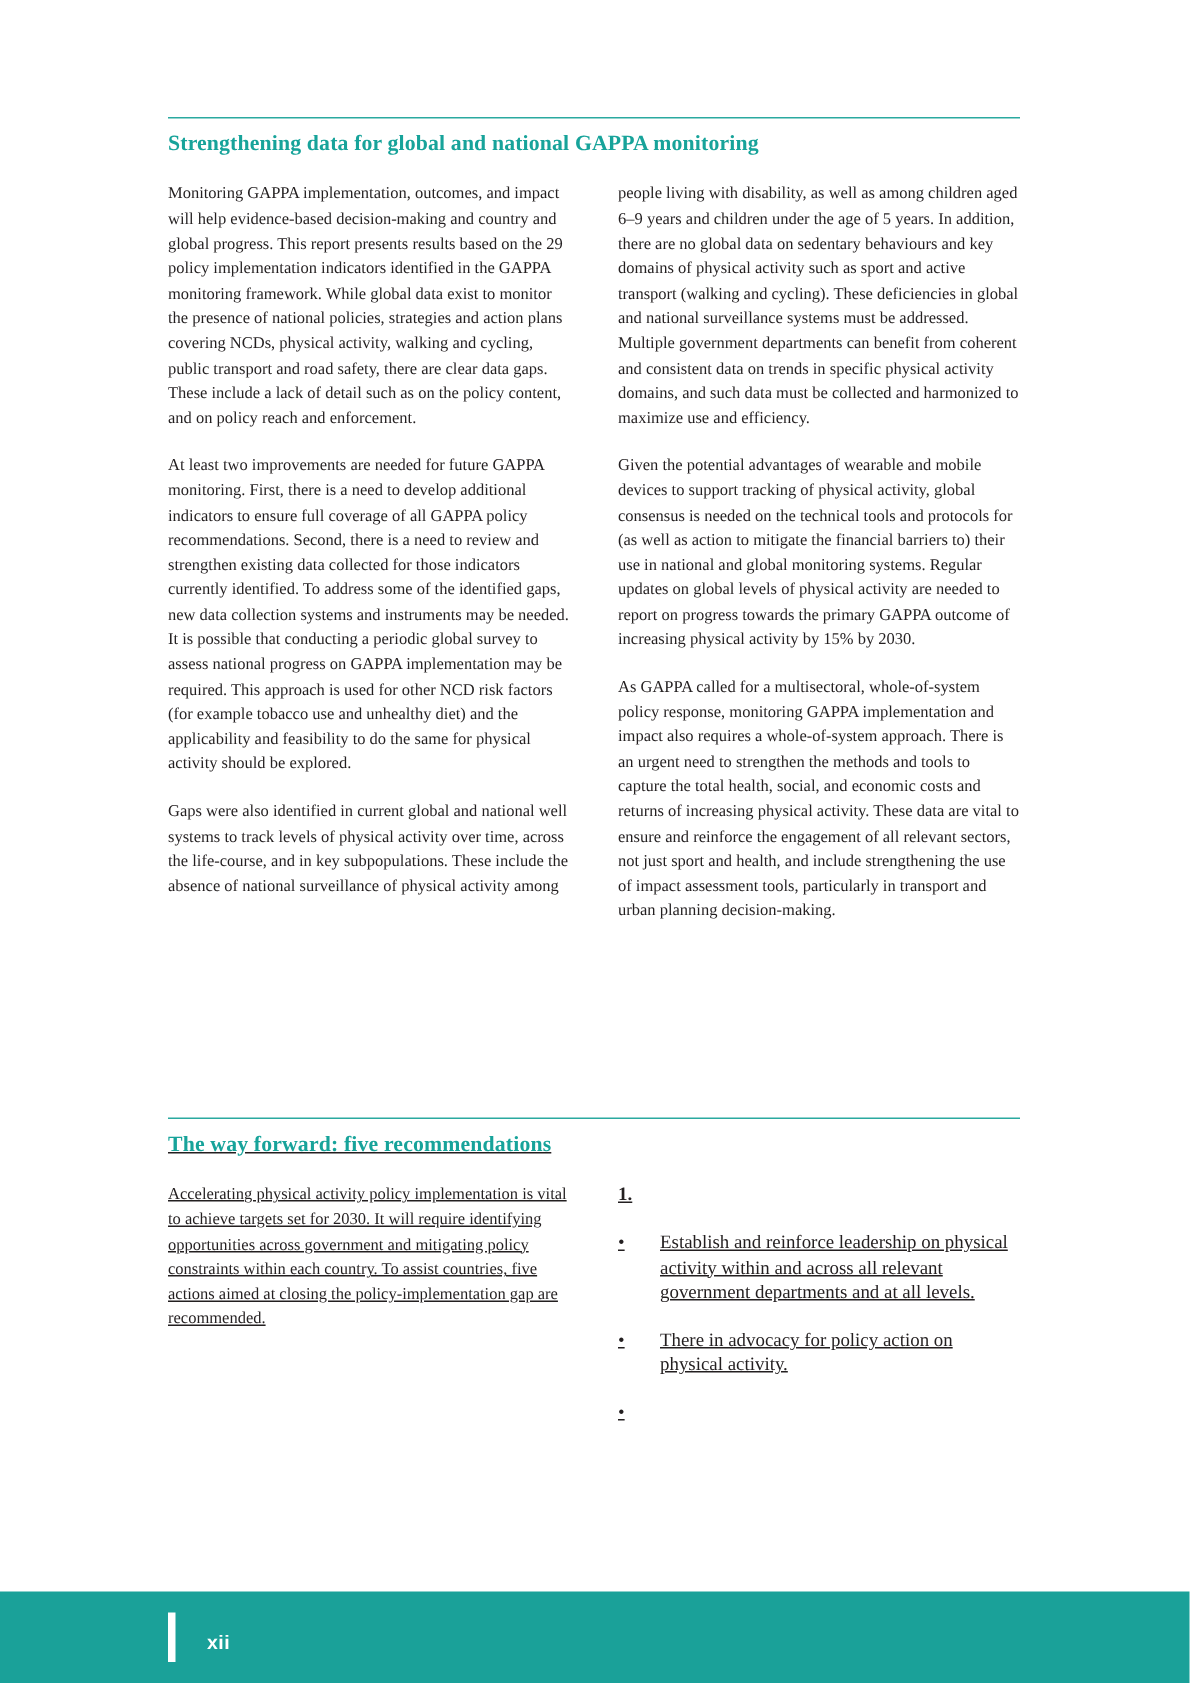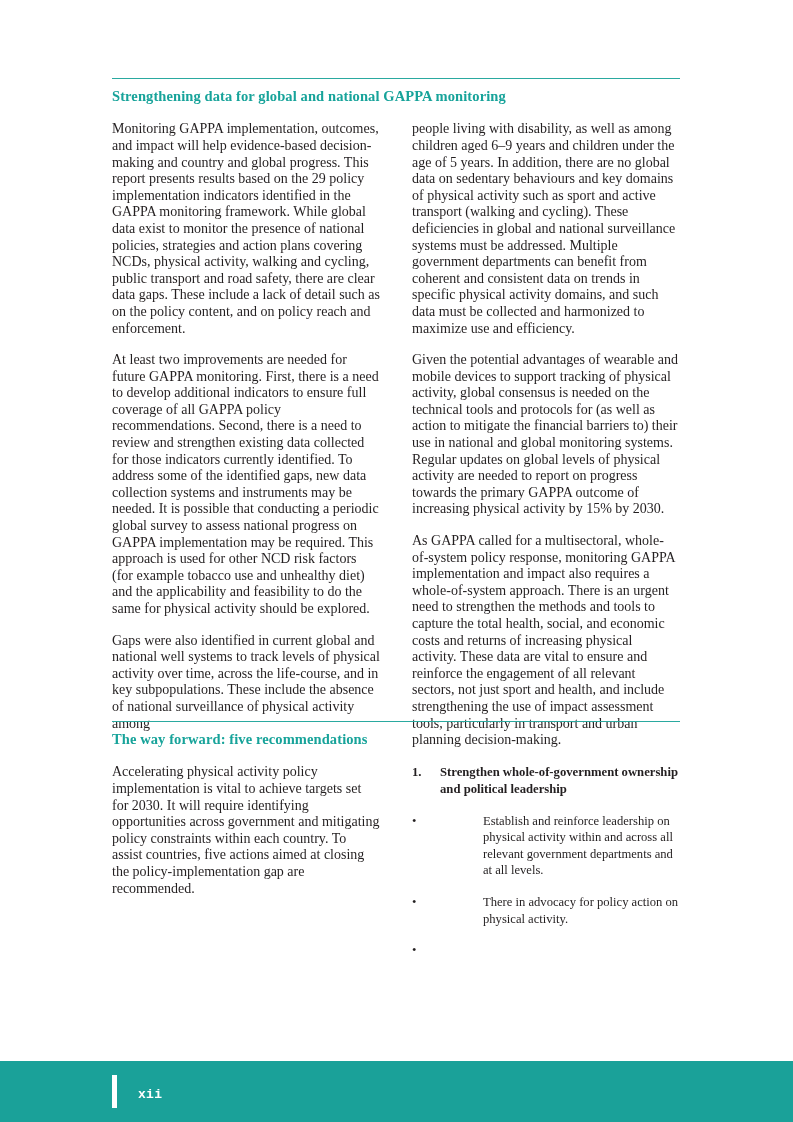--- a/index.html
+++ b/index.html
@@ -48,21 +48,21 @@
   .cols {
     display: flex;
     gap: 32px;
     margin-top: 16px;
   }
   .col {
     width: 268px;
   }
 
   p.body {
-    font-size: 14px;
+    font-size: 11px;
     line-height: 16.6px;
     margin: 0 0 15px 0;
     text-align: left;
     color: #231f20;
   }
   p.body:last-child { margin-bottom: 0; }
   .rec-head {
     display: flex;
     gap: 12px;
     font-weight: bold;
@@ -83,21 +83,21 @@
     gap: 12px;
     font-size: 12.6px;
     line-height: 16.6px;
     margin-bottom: 15px;
   }
   .bullet-dot {
     width: 16px;
     flex: none;
     text-align: left;
   }
-  .bullet-text { flex: 1; margin-left: 43px; }
+  .bullet-text { flex: 1; }
 
   
   .footer-band {
     position: absolute;
     left: 0;
     bottom: 0;
     width: 793px;
     height: 61px;
     background: #1aa199;
   }
@@ -107,21 +107,21 @@
     bottom: 14px;
     width: 5px;
     height: 33px;
     background: #ffffff;
   }
   .footer-page {
     position: absolute;
     left: 138px;
     bottom: 20px;
     color: #ffffff;
-    font-family: Liberation Mono, monospace;
+    font-family: Liberation Sans, sans-serif;
     font-weight: bold;
     font-size: 13px;
     letter-spacing: 0.3px;
   }
 </style>
 </head>
 <body>
 
 <div class="page">
 
@@ -135,31 +135,30 @@
         <p class="body">Gaps were also identified in current global and national well systems to track levels of physical activity over time, across the life-course, and in key subpopulations. These include the absence of national surveillance of physical activity among</p>
       </div>
       <div class="col">
         <p class="body">people living with disability, as well as among children aged 6–9 years and children under the age of 5 years. In addition, there are no global data on sedentary behaviours and key domains of physical activity such as sport and active transport (walking and cycling). These deficiencies in global and national surveillance systems must be addressed. Multiple government departments can benefit from coherent and consistent data on trends in specific physical activity domains, and such data must be collected and harmonized to maximize use and efficiency.</p>
         <p class="body">Given the potential advantages of wearable and mobile devices to support tracking of physical activity, global consensus is needed on the technical tools and protocols for (as well as action to mitigate the financial barriers to) their use in national and global monitoring systems. Regular updates on global levels of physical activity are needed to report on progress towards the primary GAPPA outcome of increasing physical activity by 15% by 2030.</p>
         <p class="body">As GAPPA called for a multisectoral, whole-of-system policy response, monitoring GAPPA implementation and impact also requires a whole-of-system approach. There is an urgent need to strengthen the methods and tools to capture the total health, social, and economic costs and returns of increasing physical activity. These data are vital to ensure and reinforce the engagement of all relevant sectors, not just sport and health, and include strengthening the use of impact assessment tools, particularly in transport and urban planning decision-making.</p>
       </div>
     </div>
   </div>
 
-  <div class="section" style="top:721px;">
+  <div class="section" style="top:745px;text-decoration:underline;">
     <div class="rule"></div>
     <h2 class="section-title">The way forward: five recommendations</h2>
     <div class="cols">
       <div class="col">
         <p class="body">Accelerating physical activity policy implementation is vital to achieve targets set for 2030. It will require identifying opportunities across government and mitigating policy constraints within each country. To assist countries, five actions aimed at closing the policy-implementation gap are recommended.</p>
       </div>
       <div class="col">
         <div class="rec-head">
           <span class="rec-num">1.</span>
-          <span class="rec-title">Strengthen whole-of-government ownership and political leadership</span>
         </div>
         <ul class="bullets">
           <li class="bullet">
             <span class="bullet-dot">•</span>
             <span class="bullet-text">Establish and reinforce leadership on physical activity within and across all relevant government departments and at all levels.</span>
           </li>
           <li class="bullet">
             <span class="bullet-dot">•</span>
             <span class="bullet-text">There in advocacy for policy action on physical activity.</span>
           </li>

